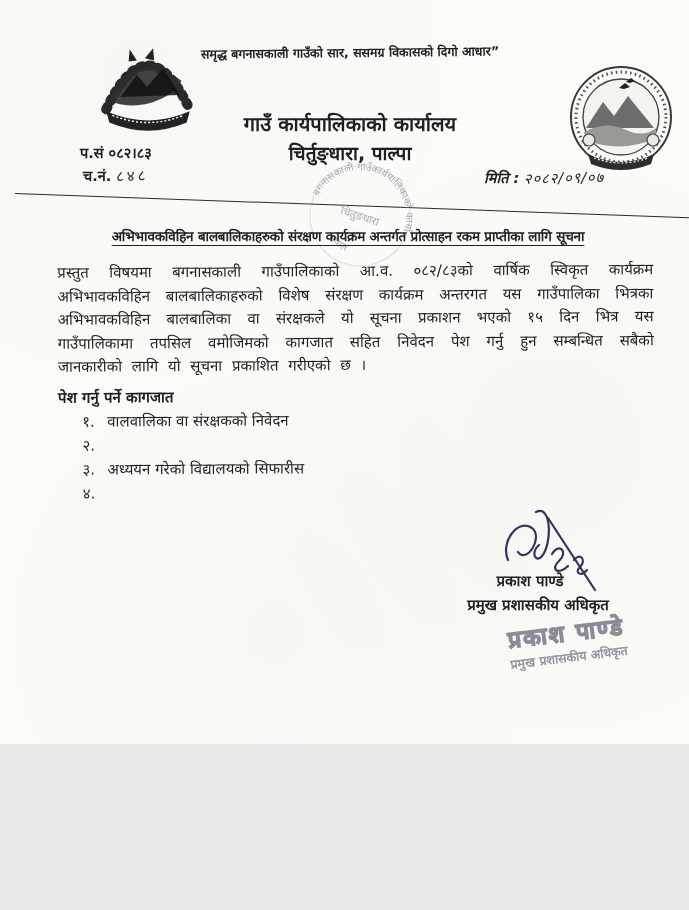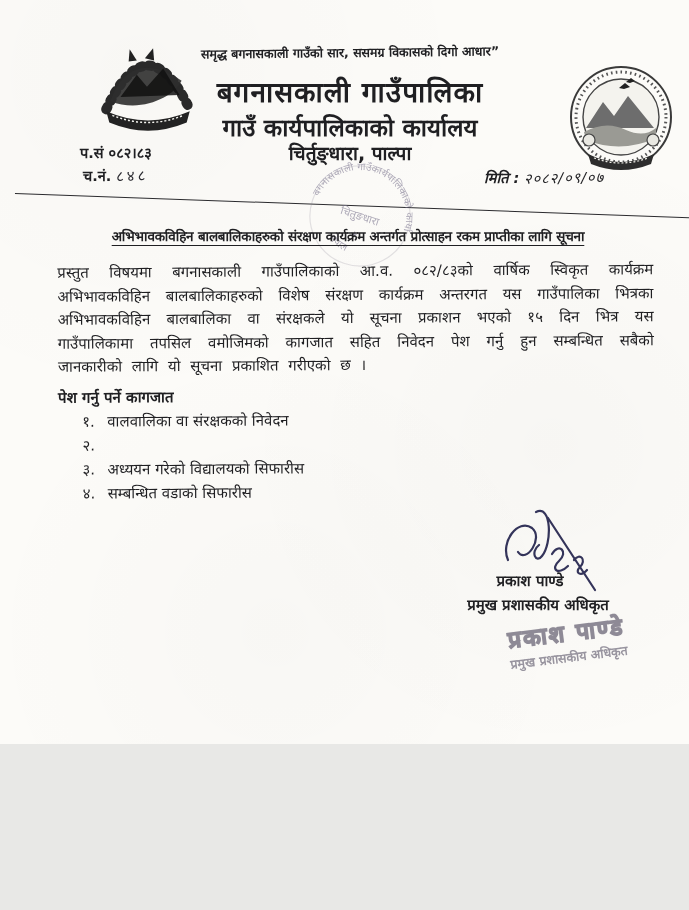--- a/index.html
+++ b/index.html
@@ -11,21 +11,21 @@
       radial-gradient(circle at 80% 60%, rgba(0,0,0,0.02), transparent 45%),
       radial-gradient(circle at 40% 85%, rgba(0,0,0,0.015), transparent 40%);
     font-family:"DejaVu Sans", sans-serif;
     color:#1f1f22;
   }
   .abs{position:absolute;}
   .ctr{text-align:center;}
 
   .motto{left:150px;top:44px;width:400px;font-size:12.5px;font-weight:bold;transform:rotate(-0.6deg);}
   .org-name{left:120px;top:72px;width:460px;font-size:28px;font-weight:bold;letter-spacing:1px;}
-  .office{left:120px;top:110px;width:460px;font-size:24px;font-weight:bold;}
+  .office{left:120px;top:110px;width:460px;font-size:20px;font-weight:bold;}
   .place{left:120px;top:140px;width:460px;font-size:19px;font-weight:bold;}
   .province{left:120px;top:168px;width:460px;font-size:16.5px;font-weight:bold;}
 
   .refs{left:80px;top:142px;font-size:14.5px;font-weight:bold;line-height:23px;text-align:center;}
   .hand{font-family:"DejaVu Sans", sans-serif;font-weight:normal;letter-spacing:3px;display:inline-block;transform:rotate(-2deg);font-size:15px;color:#2a2a30;}
   .date-line{left:484px;top:167px;font-size:14.5px;font-weight:bold;font-style:italic;}
   .date-val{letter-spacing:1px;display:inline-block;transform:rotate(-1deg);font-weight:normal;}
 
   .rule{left:15px;top:193px;width:678px;height:0;border-top:1.6px solid #2b2b2e;transform:rotate(2.05deg);transform-origin:left top;}
 
@@ -76,21 +76,20 @@
     <path d="M18,70 Q40,58 60,68 Q78,76 90,66 L90,76 Q55,92 20,78 Z" fill="#9a9a94"></path>
     <path d="M53,26 l6,-5 l5,4 l-6,2 Z" fill="#222"></path>
     <path d="M60,20 l5,-4 l4,3 l-5,2 Z" fill="#222"></path>
     <circle cx="23" cy="78" r="6" fill="#e9e8e2" stroke="#444" stroke-width="1.2"></circle>
     <circle cx="87" cy="78" r="6" fill="#e9e8e2" stroke="#444" stroke-width="1.2"></circle>
     <path d="M22,92 Q55,108 88,92 L85,102 Q55,114 25,102 Z" fill="#2d2d2d"></path>
     <path d="M28,96 Q55,106 82,96" fill="none" stroke="#f0efe9" stroke-width="1.2" stroke-dasharray="2 2"></path>
   </svg>
 
   <div class="abs motto ctr">समृद्ध बगनासकाली गाउँको सार, ससमग्र विकासको दिगो आधार”</div>
-  <div class="abs org-name ctr">बगनासकाली गाउँपालिका</div>
   <div class="abs office ctr">गाउँ कार्यपालिकाको कार्यालय</div>
   <div class="abs place ctr">चिर्तुङ्धारा, पाल्पा</div>
 
   <div class="abs refs">
     <div>
       <span>प.सं</span>
       <span>०८२।८३</span>
     </div>
     <div>
       <span>च.नं.</span>
@@ -133,21 +132,20 @@
       </div>
       <div class="doc-row">
         <span class="doc-num">२.</span>
       </div>
       <div class="doc-row">
         <span class="doc-num">३.</span>
         <span>अध्ययन गरेको विद्यालयको सिफारीस</span>
       </div>
       <div class="doc-row">
         <span class="doc-num">४.</span>
-        <span>सम्बन्धित वडाको सिफारीस</span>
       </div>
     </div>
   </div>
 
   <svg class="abs signature" viewBox="0 0 115 100" aria-hidden="true">
     <g fill="none" stroke="#34345a" stroke-width="2.2" stroke-linecap="round">
       <path d="M16,58 C8,40 26,16 40,26 C52,36 34,62 26,50"></path>
       <path d="M44,10 C60,2 60,42 50,54 C44,62 38,50 47,43"></path>
       <path d="M56,16 L103,88"></path>
       <path d="M60,52 c7,-12 17,-2 7,7 c-9,8 -1,15 9,5"></path>

